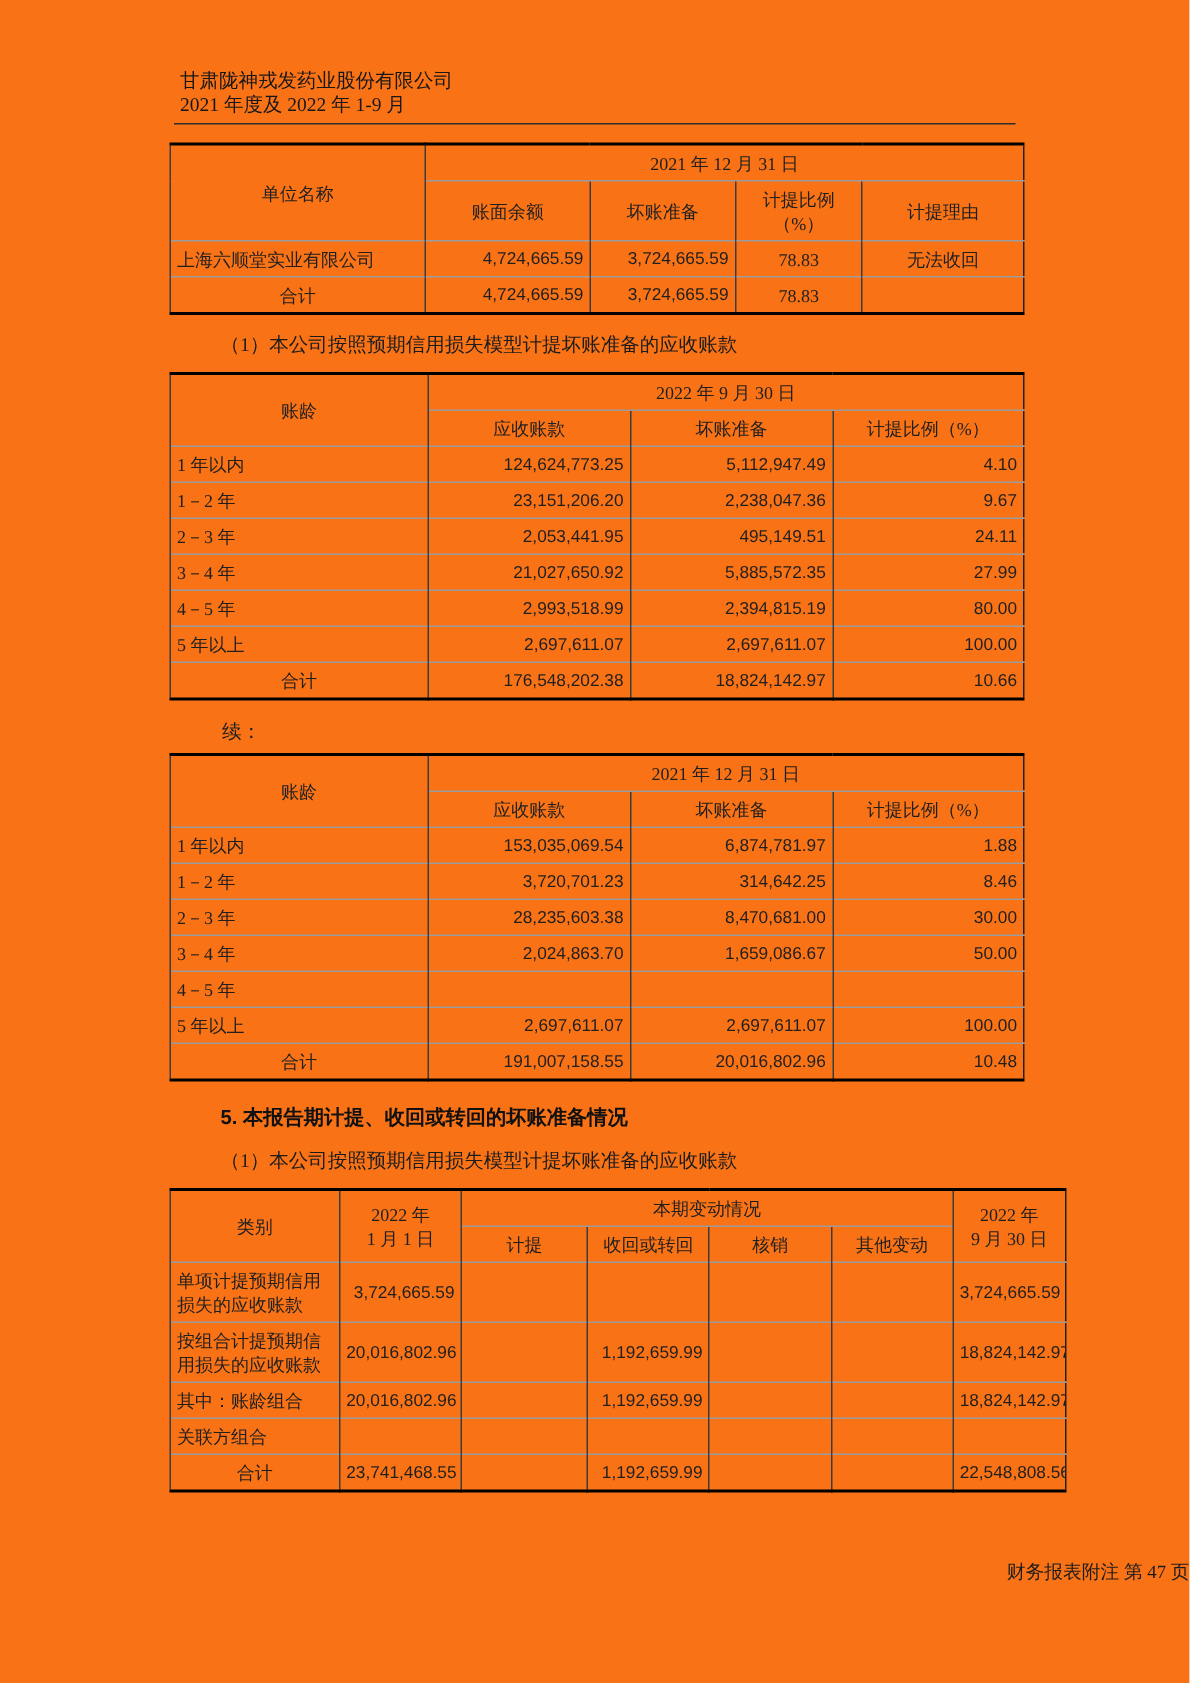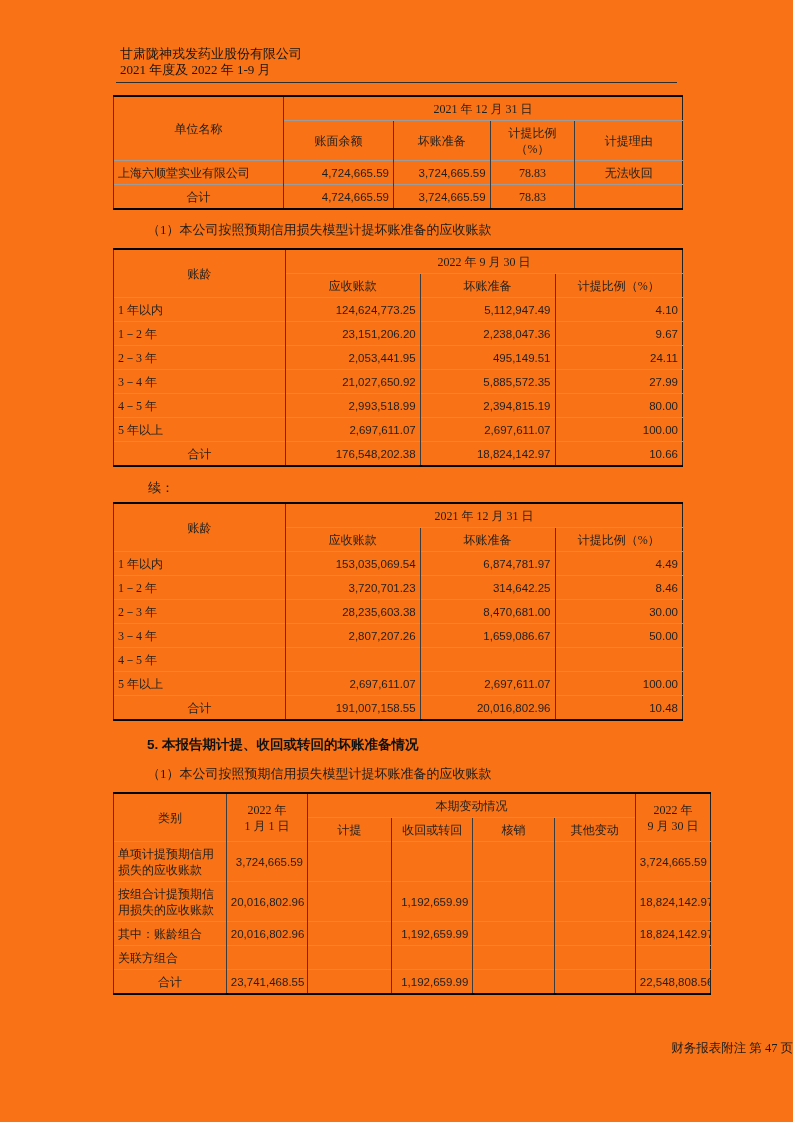--- a/index.html
+++ b/index.html
@@ -229,37 +229,37 @@
             <th>应收账款</th>
             <th>坏账准备</th>
             <th>计提比例（%）</th>
           </tr>
         </thead>
         <tbody>
           <tr>
             <td class="c-left">1 年以内</td>
             <td class="c-num">153,035,069.54</td>
             <td class="c-num">6,874,781.97</td>
-            <td class="c-num">4.49</td>
+            <td class="c-num">1.88</td>
           </tr>
           <tr>
             <td class="c-left">1－2 年</td>
             <td class="c-num">3,720,701.23</td>
             <td class="c-num">314,642.25</td>
             <td class="c-num">8.46</td>
           </tr>
           <tr>
             <td class="c-left">2－3 年</td>
             <td class="c-num">28,235,603.38</td>
             <td class="c-num">8,470,681.00</td>
             <td class="c-num">30.00</td>
           </tr>
           <tr>
             <td class="c-left">3－4 年</td>
-            <td class="c-num">2,807,207.26</td>
+            <td class="c-num">2,024,863.70</td>
             <td class="c-num">1,659,086.67</td>
             <td class="c-num">50.00</td>
           </tr>
           <tr>
             <td class="c-left">4－5 年</td>
             <td class="c-num"></td>
             <td class="c-num"></td>
             <td class="c-num"></td>
           </tr>
           <tr>

